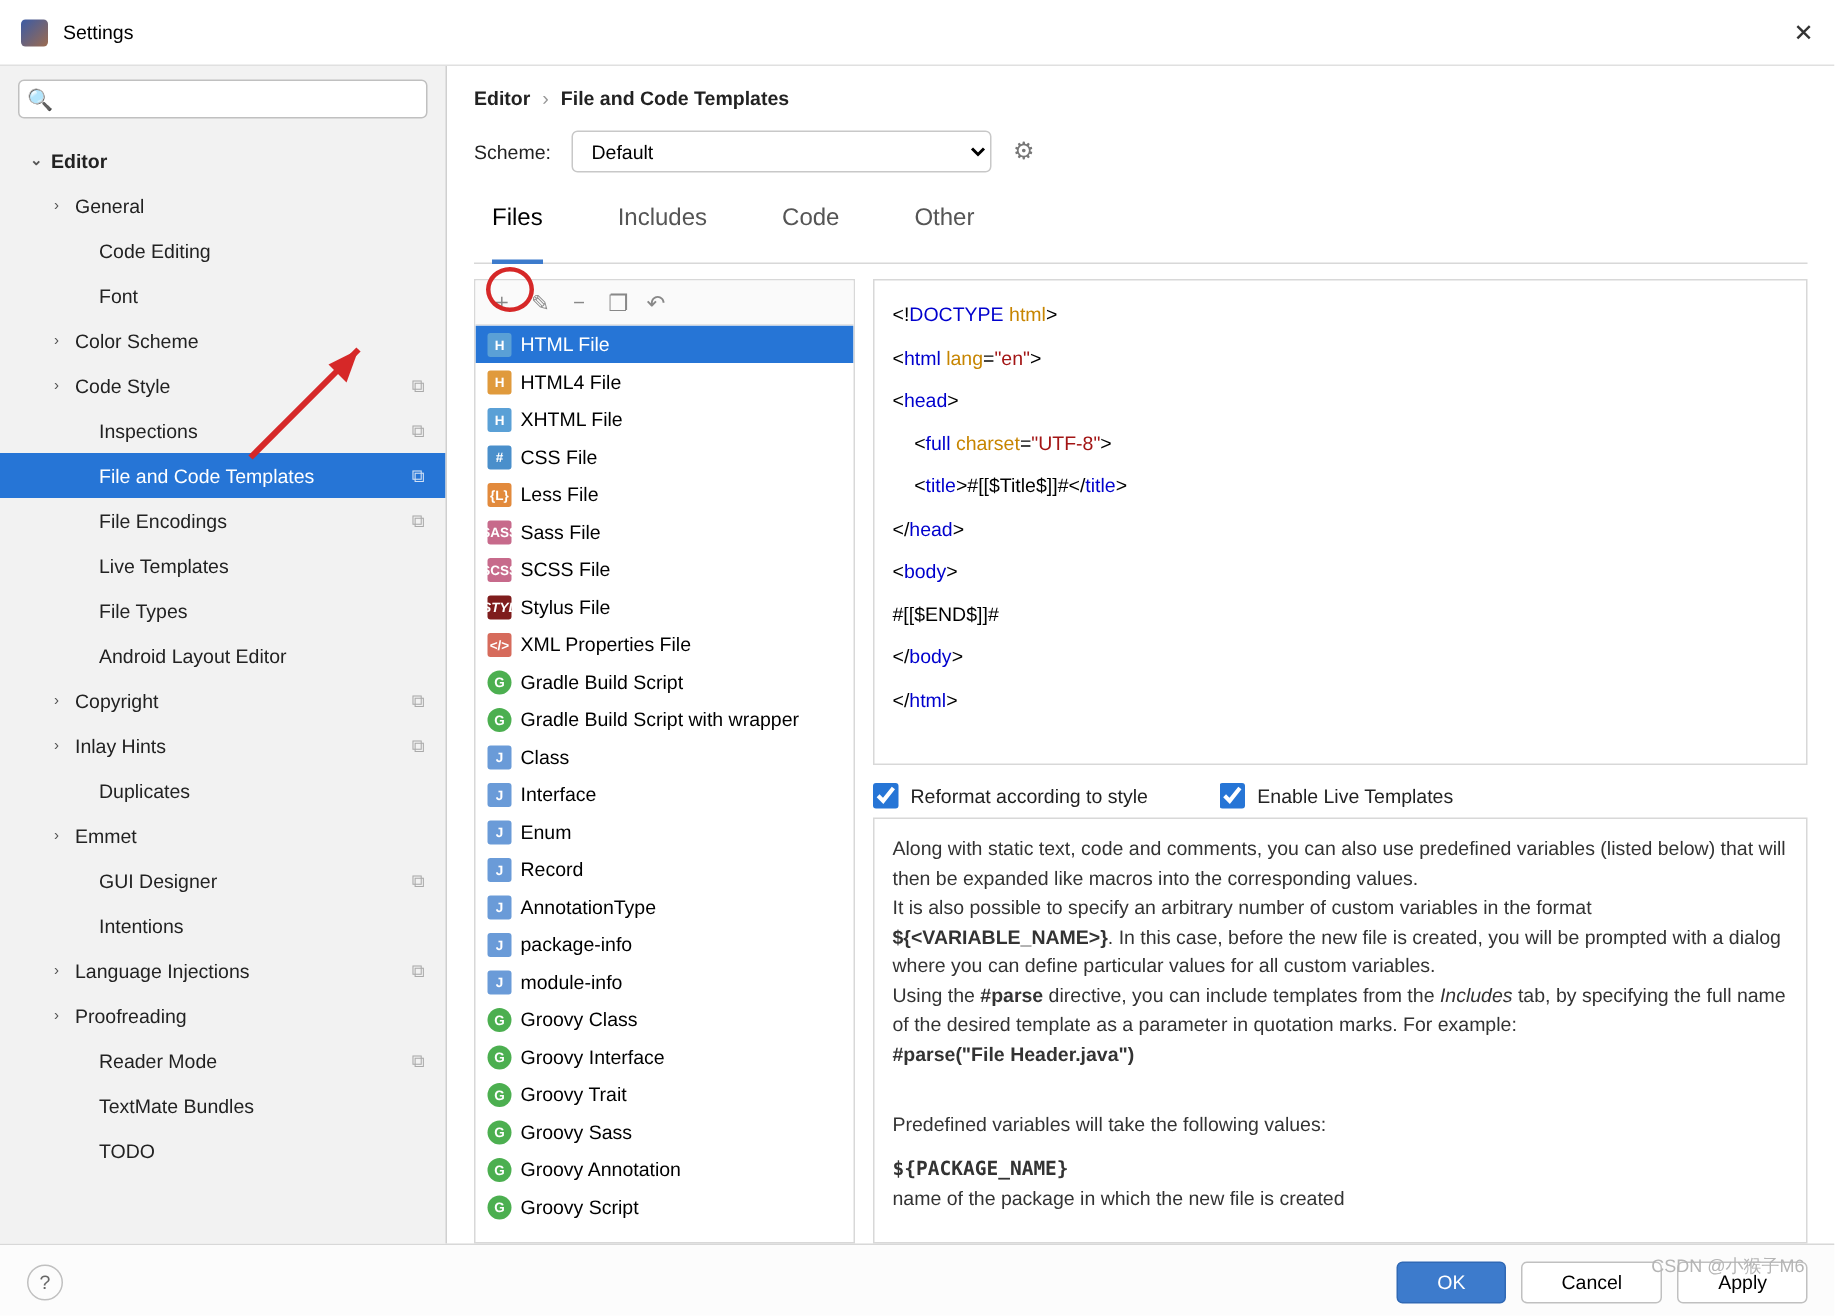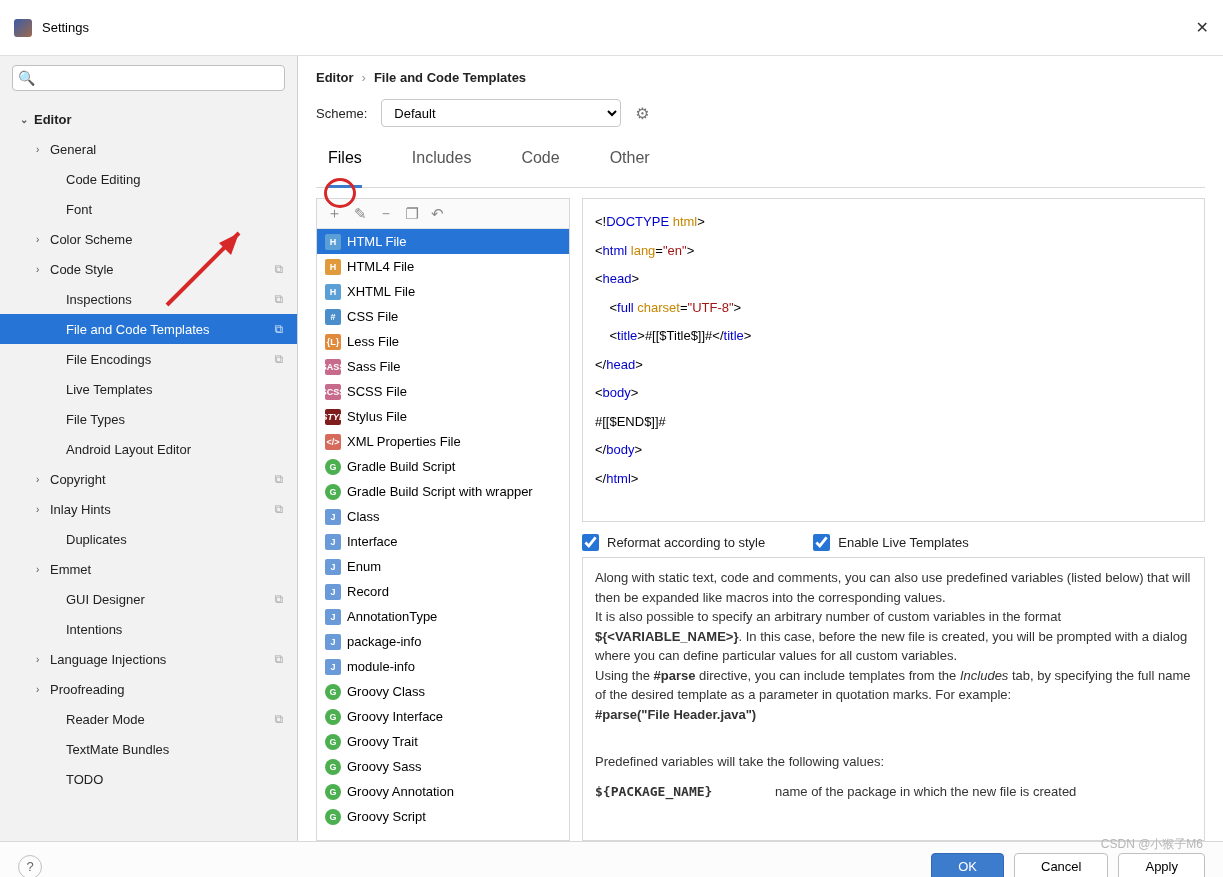--- a/index.html
+++ b/index.html
@@ -1,17 +1,17 @@
 <!DOCTYPE html>
 <html><head>
 <meta charset="utf-8">
 <style>
 * { margin: 0; padding: 0; box-sizing: border-box; font-family: -apple-system, "Segoe UI", Arial, sans-serif; font-size: 13px; }
 body { background: #fff; width: 1223px; height: 877px; overflow: hidden; position: relative; }
-.titlebar { height: 56px; display: flex; align-items: center; padding: 0 14px; border-bottom: 1px solid #e0e0e0; }
+.titlebar { height: 44px; display: flex; align-items: center; padding: 0 14px; border-bottom: 1px solid #e0e0e0; }
 .titlebar .logo { width: 18px; height: 18px; margin-right: 10px; background: linear-gradient(135deg, #3b5ba5, #9c6b4f); border-radius: 3px; display: inline-block; position: relative; }
 .titlebar .title { font-size: 13px; color: #000; }
 .titlebar .close { margin-left: auto; font-size: 16px; color: #333; cursor: pointer; }
 .layout { display: flex; height: calc(100% - 42px - 50px); }
 .sidebar { width: 298px; background: #f2f2f2; border-right: 1px solid #d0d0d0; display: flex; flex-direction: column; }
 .search-wrap { padding: 9px 12px; }
 .search-wrap .search { width: 100%; height: 26px; border: 1px solid #c0c0c0; border-radius: 4px; padding: 0 8px 0 26px; background: #fff; }
 .search-wrap .rel { position: relative; }
 .search-wrap .mag { position: absolute; left: 6px; top: 5px; color: #888; font-size: 14px; }
 .tree { flex: 1; overflow-y: auto; padding-top: 4px; }
@@ -21,21 +21,21 @@
 .tree-item .chev { width: 14px; color: #555; font-size: 10px; }
 .tree-item.selected { background: #2675d6; color: #fff; }
 .tree-item.bold { font-weight: 700; }
 .tree-item .suffix { margin-left: auto; margin-right: 14px; color: #aaa; font-size: 12px; }
 .tree-item.selected .suffix { color: #d0e0f5; }
 .content { flex: 1; display: flex; flex-direction: column; padding: 12px 18px 0 18px; position: relative; }
 .crumbs { font-size: 15px; font-weight: 700; color: #222; display: flex; align-items: center; gap: 8px; margin-top: 2px; }
 .crumbs .sep { color: #999; font-weight: 400; }
 .scheme-row { display: flex; align-items: center; gap: 14px; margin-top: 14px; }
 .scheme-row label { font-size: 13px; color: #222; }
-.scheme-row select { width: 240px; height: 28px; border: 1px solid #c8c8c8; border-radius: 4px; padding: 0 8px; background: #fff; }
+.scheme-row select { width: 280px; height: 28px; border: 1px solid #c8c8c8; border-radius: 4px; padding: 0 8px; background: #fff; }
 .gear { color: #777; font-size: 16px; cursor: pointer; }
 .tabs { display: flex; gap: 38px; margin-top: 22px; border-bottom: 1px solid #d8d8d8; }
 .tab { padding-bottom: 18px; color: #555; cursor: pointer; font-size: 16px; margin-left: 12px; }
 .tab.active { color: #000; border-bottom: 3px solid #3d7bcc; font-weight: 500; margin-bottom: -1px; }
 .mid { display: flex; gap: 12px; margin-top: 10px; flex: 1; min-height: 0; }
 .tpl-panel { width: 254px; display: flex; flex-direction: column; border: 1px solid #d8d8d8; }
 .toolbar { height: 30px; display: flex; align-items: center; gap: 12px; padding: 0 10px; border-bottom: 1px solid #e4e4e4; background: #fafafa; }
 .toolbar .t { color: #888; font-size: 15px; cursor: pointer; }
 .circle { position: absolute; left: 324px; top: 178px; width: 32px; height: 30px; border: 3px solid #d62828; border-radius: 50%; pointer-events: none; }
 .arrow { position: absolute; left: 157px; top: 215px; width: 100px; height: 100px; pointer-events: none; }
@@ -59,21 +59,21 @@
 .tk-attr { color: #c78500; }
 .tk-brk { color: #000; }
 .tk-kw { color: #0000cd; }
 .chk-row { display: flex; gap: 48px; margin-top: 12px; align-items: center; }
 .chk-row label { display: flex; align-items: center; gap: 8px; color: #222; }
 .chk-row input[type=checkbox] { width: 17px; height: 17px; accent-color: #2675d6; }
 .desc-lbl { margin-top: 12px; color: #333; }
 .desc-box { border: 1px solid #d8d8d8; margin-top: 6px; padding: 10px 12px; font-size: 12px; color: #333; line-height: 1.5; flex: 1; overflow: auto; }
 .desc-box b { font-weight: 700; }
 .desc-box i { font-style: italic; }
-.desc-box .varrow { display: flex; margin-top: 10px; }
+.desc-box .varrow { display: flex; margin-top: 10px; flex-direction: column; }
 .desc-box .varrow .vn { width: 180px; font-family: Consolas, monospace; font-weight: 700; }
 .footer { height: 50px; border-top: 1px solid #d8d8d8; display: flex; align-items: center; padding: 0 18px; gap: 10px; background: #fcfcfc; }
 .footer .help { width: 24px; height: 24px; border: 1px solid #c0c0c0; border-radius: 50%; display: flex; align-items: center; justify-content: center; color: #666; cursor: pointer; }
 .footer .spacer { flex: 1; }
 .footer button { height: 28px; padding: 0 26px; border: 1px solid #c0c0c0; border-radius: 4px; background: #fff; cursor: pointer; font-size: 13px; text-align: right; }
 .footer button.primary { background: #3d7bcc; color: #fff; border-color: #3069b5; }
 .watermark { position: absolute; right: 20px; bottom: 24px; color: #b5b5b5; font-size: 12px; pointer-events: none; }
 </style>
 </head>
 <body>

